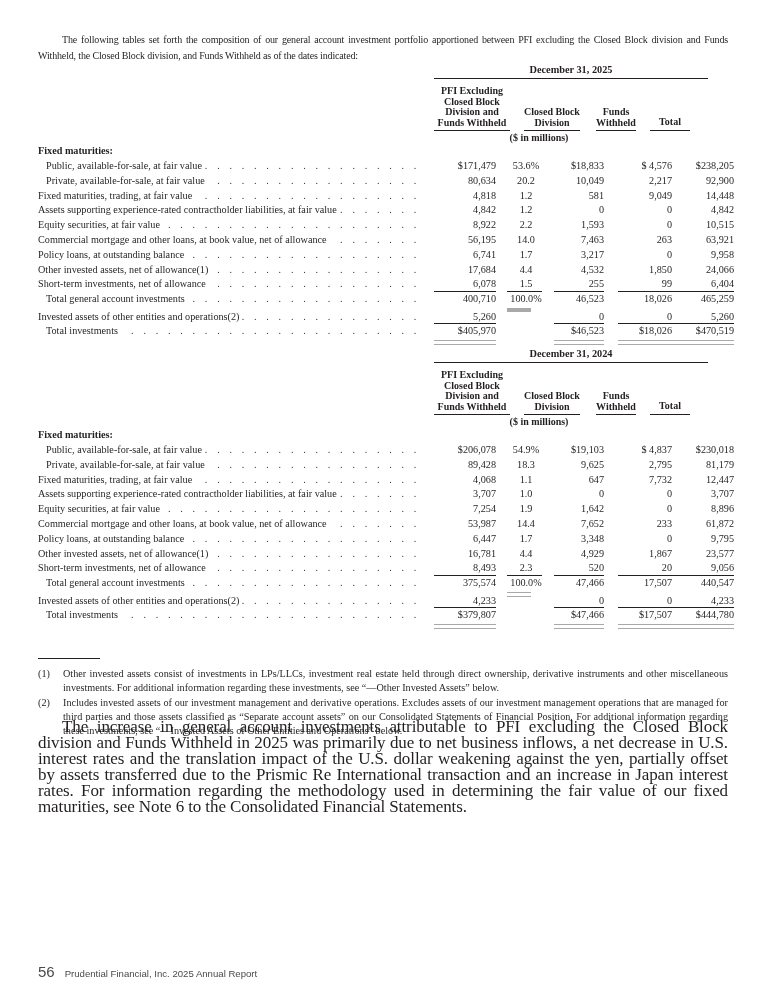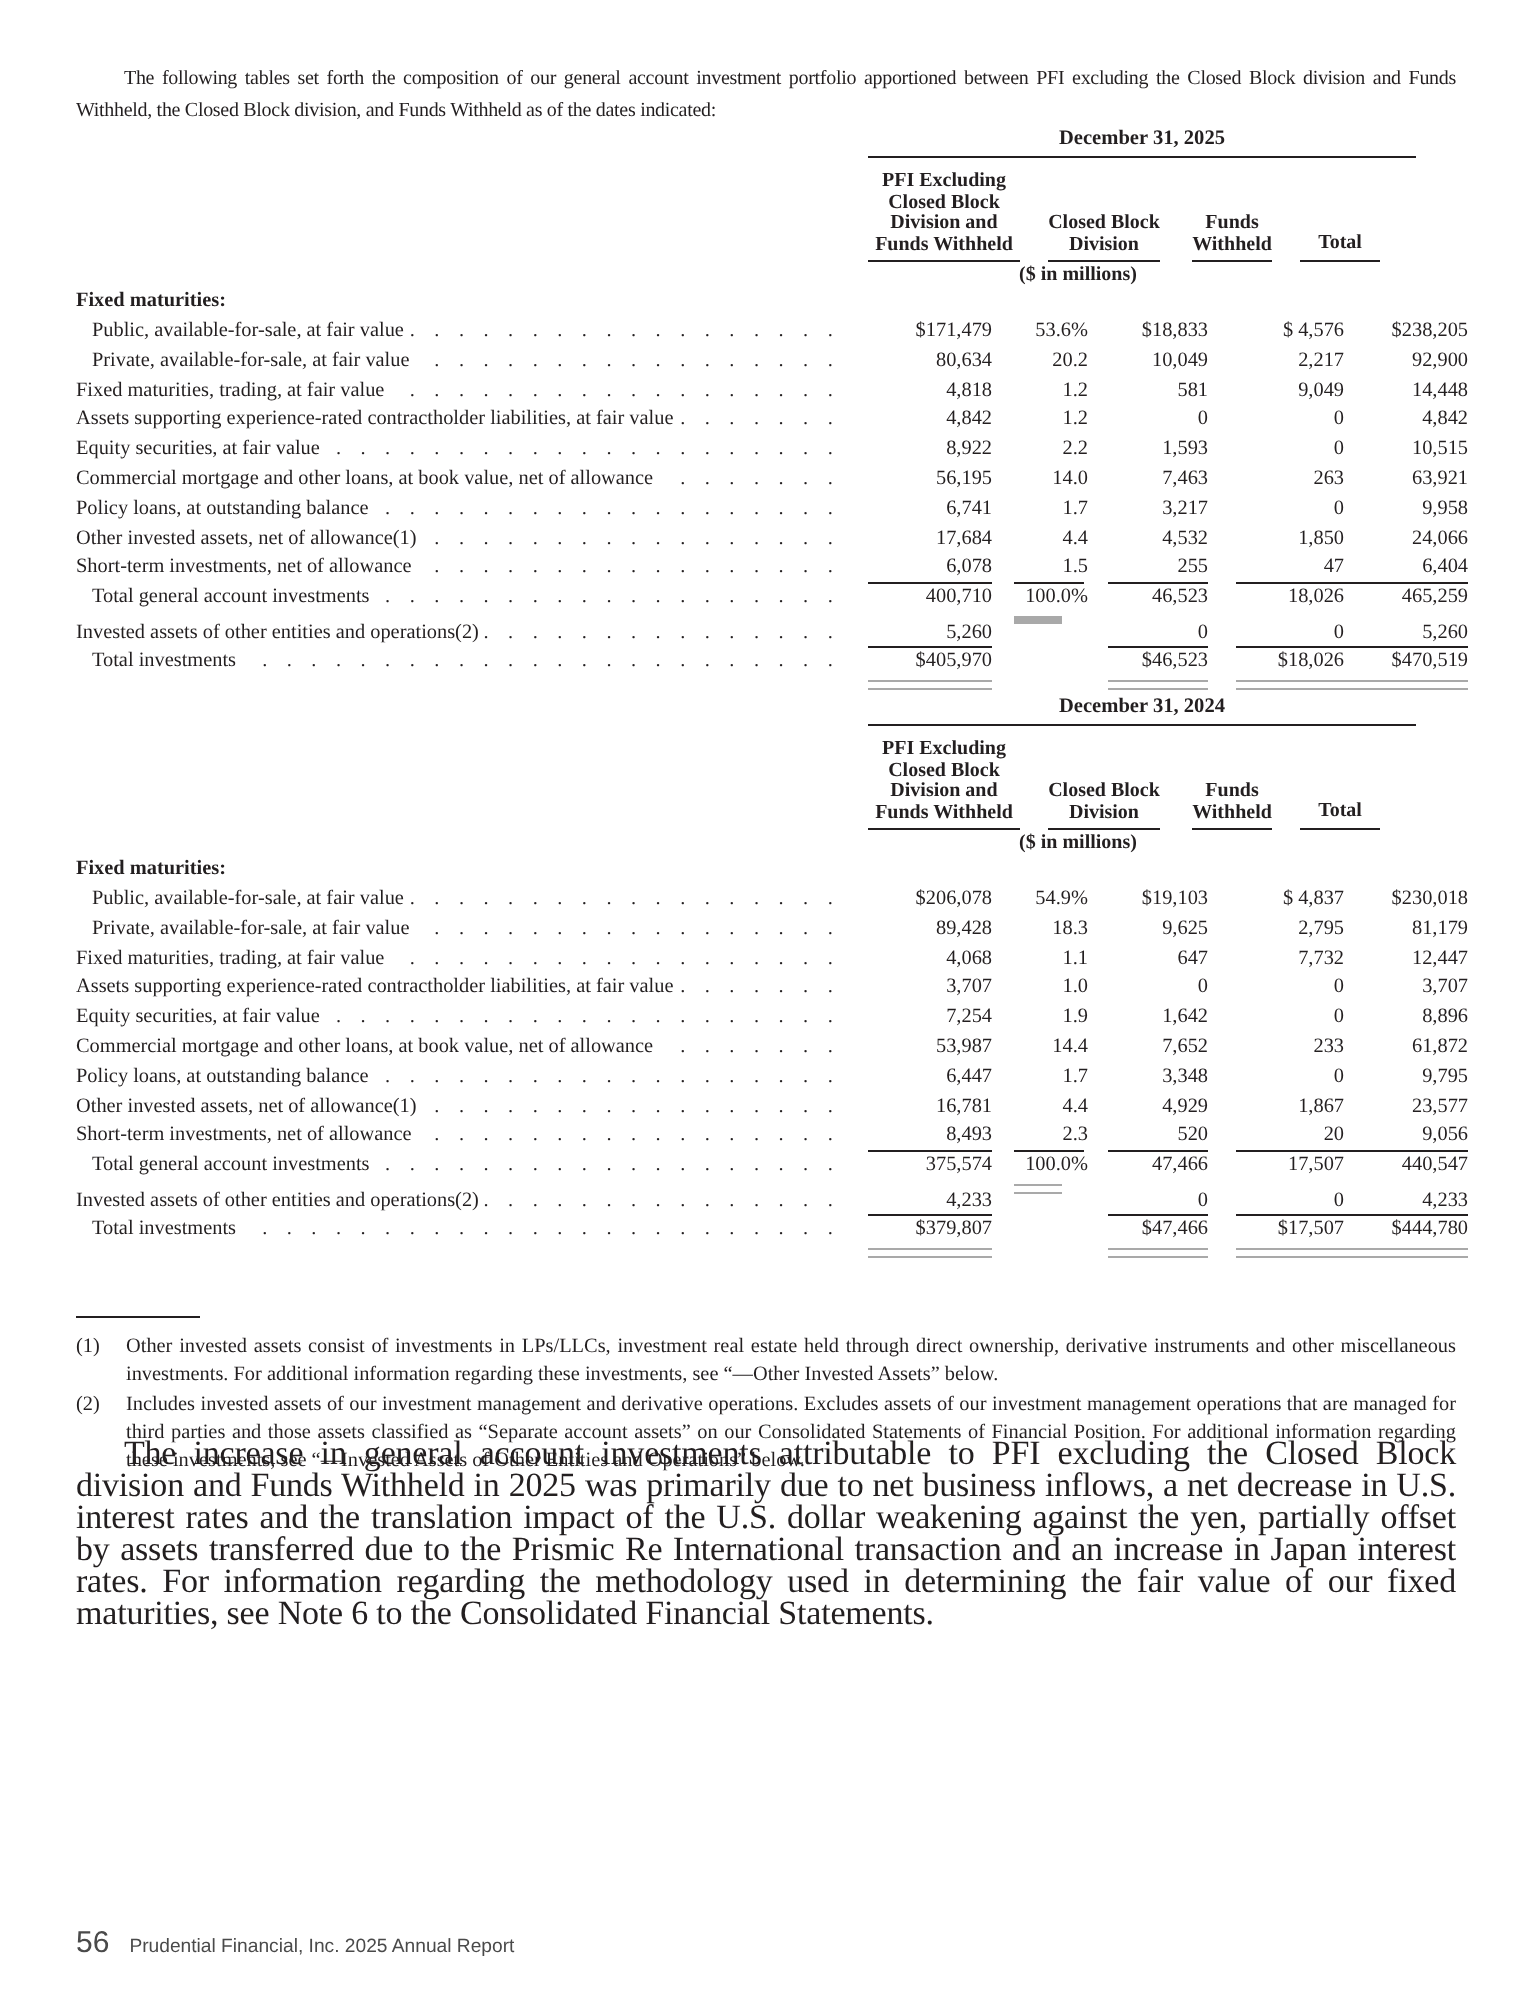--- a/index.html
+++ b/index.html
@@ -31,21 +31,21 @@
     .label { position: absolute; left: 0; white-space: nowrap; overflow: hidden; width: 382px; }
     .label.ind { left: 8px; width: 360px; }
     .label.bold { font-weight: bold; }
     .label .txt { background: #fff; padding-right: 3px; position: relative; z-index: 1; }
     .leader {
       position: absolute; left: 0; width: 382px; top: 0; white-space: nowrap; overflow: hidden;
       letter-spacing: 3.6px; color: #231f20; text-align: right; direction: rtl;
     }
     .num { position: absolute; text-align: right; white-space: nowrap; }
     .c1 { left: 396px; width: 62px; }
-    .c2 { left: 464px; width: 36px; text-align: right; padding-left: 6px; }
+    .c2 { left: 464px; width: 36px; text-align: center; padding-left: 6px; }
     .c3 { left: 482px; width: 84px; font-family: Liberation Serif, serif; }
     .c4 { left: 580px; width: 54px; }
     .c5 { left: 634px; width: 62px; }
     .grey { position: absolute; height: 3.5px; background: #a9a9a9; }
     .grey-d { position: absolute; height: 3px; border-top: 1.5px solid #a9a9a9; border-bottom: 1.5px solid #a9a9a9; }
     .rule { position: absolute; height: 1px; background: #231f20; }
     .footnotes { position: absolute; left: 38px; top: 658px; width: 690px; font-size: 10.2px; line-height: 14px; }
     .fn-rule { width: 62px; height: 1px; background: #231f20; margin-bottom: 8px; }
     .fn { position: relative; padding-left: 25px; text-align: justify; margin-bottom: 1px; }
     .fn .mk { position: absolute; left: 0; top: 0; }
@@ -162,21 +162,21 @@
       <div class="num c3">4,532</div>
       <div class="num c4">1,850</div>
       <div class="num c5">24,066</div>
     </div>
     <div class="row" style="top:213.40000000000006px;">
       <div class="leader" style="">. . . . . . . . . . . . . . . . . . . . . . . . . . . . . . . . . . . . . . . . . . . . . . . . . . . . . . . . . . . . </div>
       <div class="label"><span class="txt">Short-term investments, net of allowance</span></div>
       <div class="num c1">6,078</div>
       <div class="num c2">1.5</div>
       <div class="num c3">255</div>
-      <div class="num c4">47</div>
+      <div class="num c4">99</div>
       <div class="num c5">6,404</div>
     </div>
     <div class="row" style="top:228.20000000000007px;">
       <div class="leader" style="left:22px;width:360px;">. . . . . . . . . . . . . . . . . . . . . . . . . . . . . . . . . . . . . . . . . . . . . . . . . . . . . . . . . . . . </div>
       <div class="label ind"><span class="txt">Total general account investments</span></div>
       <div class="num c1">400,710</div>
       <div class="num c2">100.0%</div>
       <div class="num c3">46,523</div>
       <div class="num c4">18,026</div>
       <div class="num c5">465,259</div>

